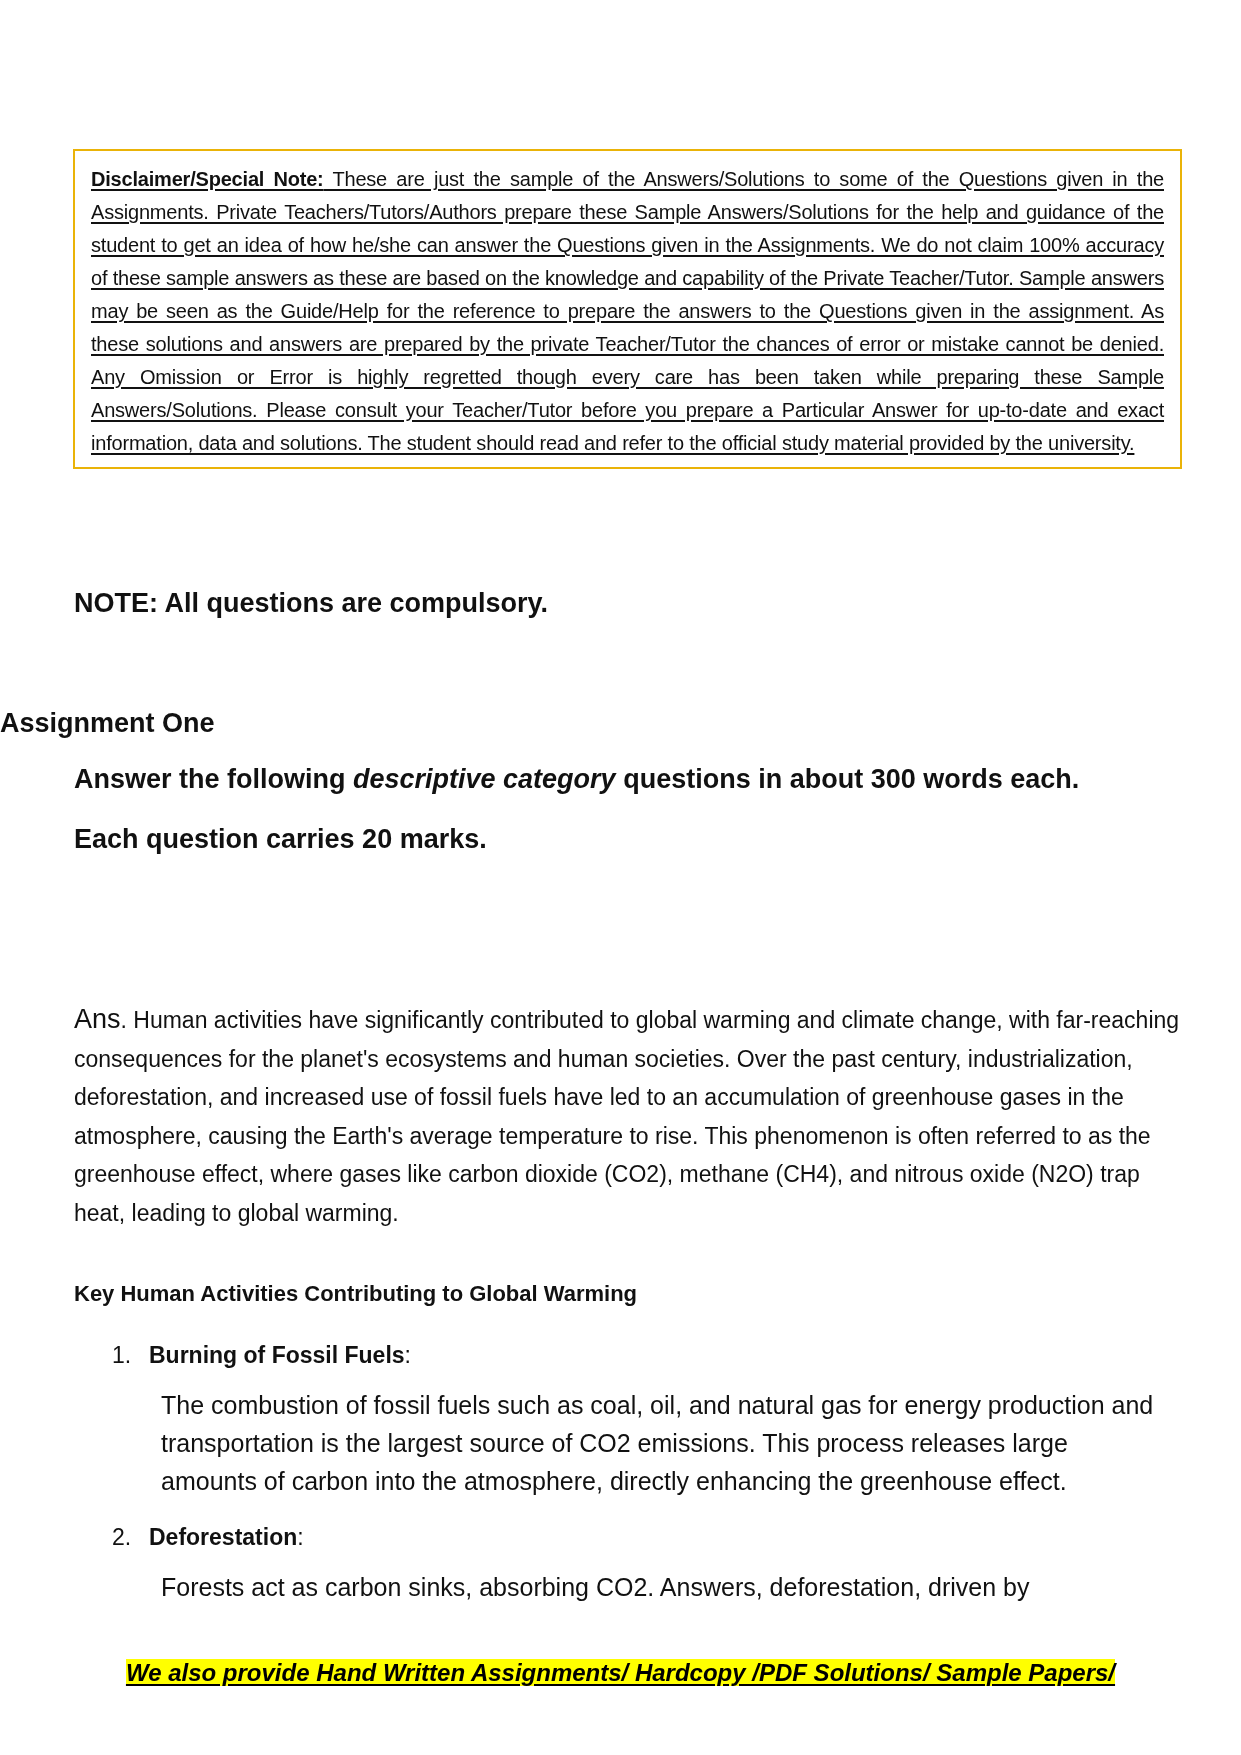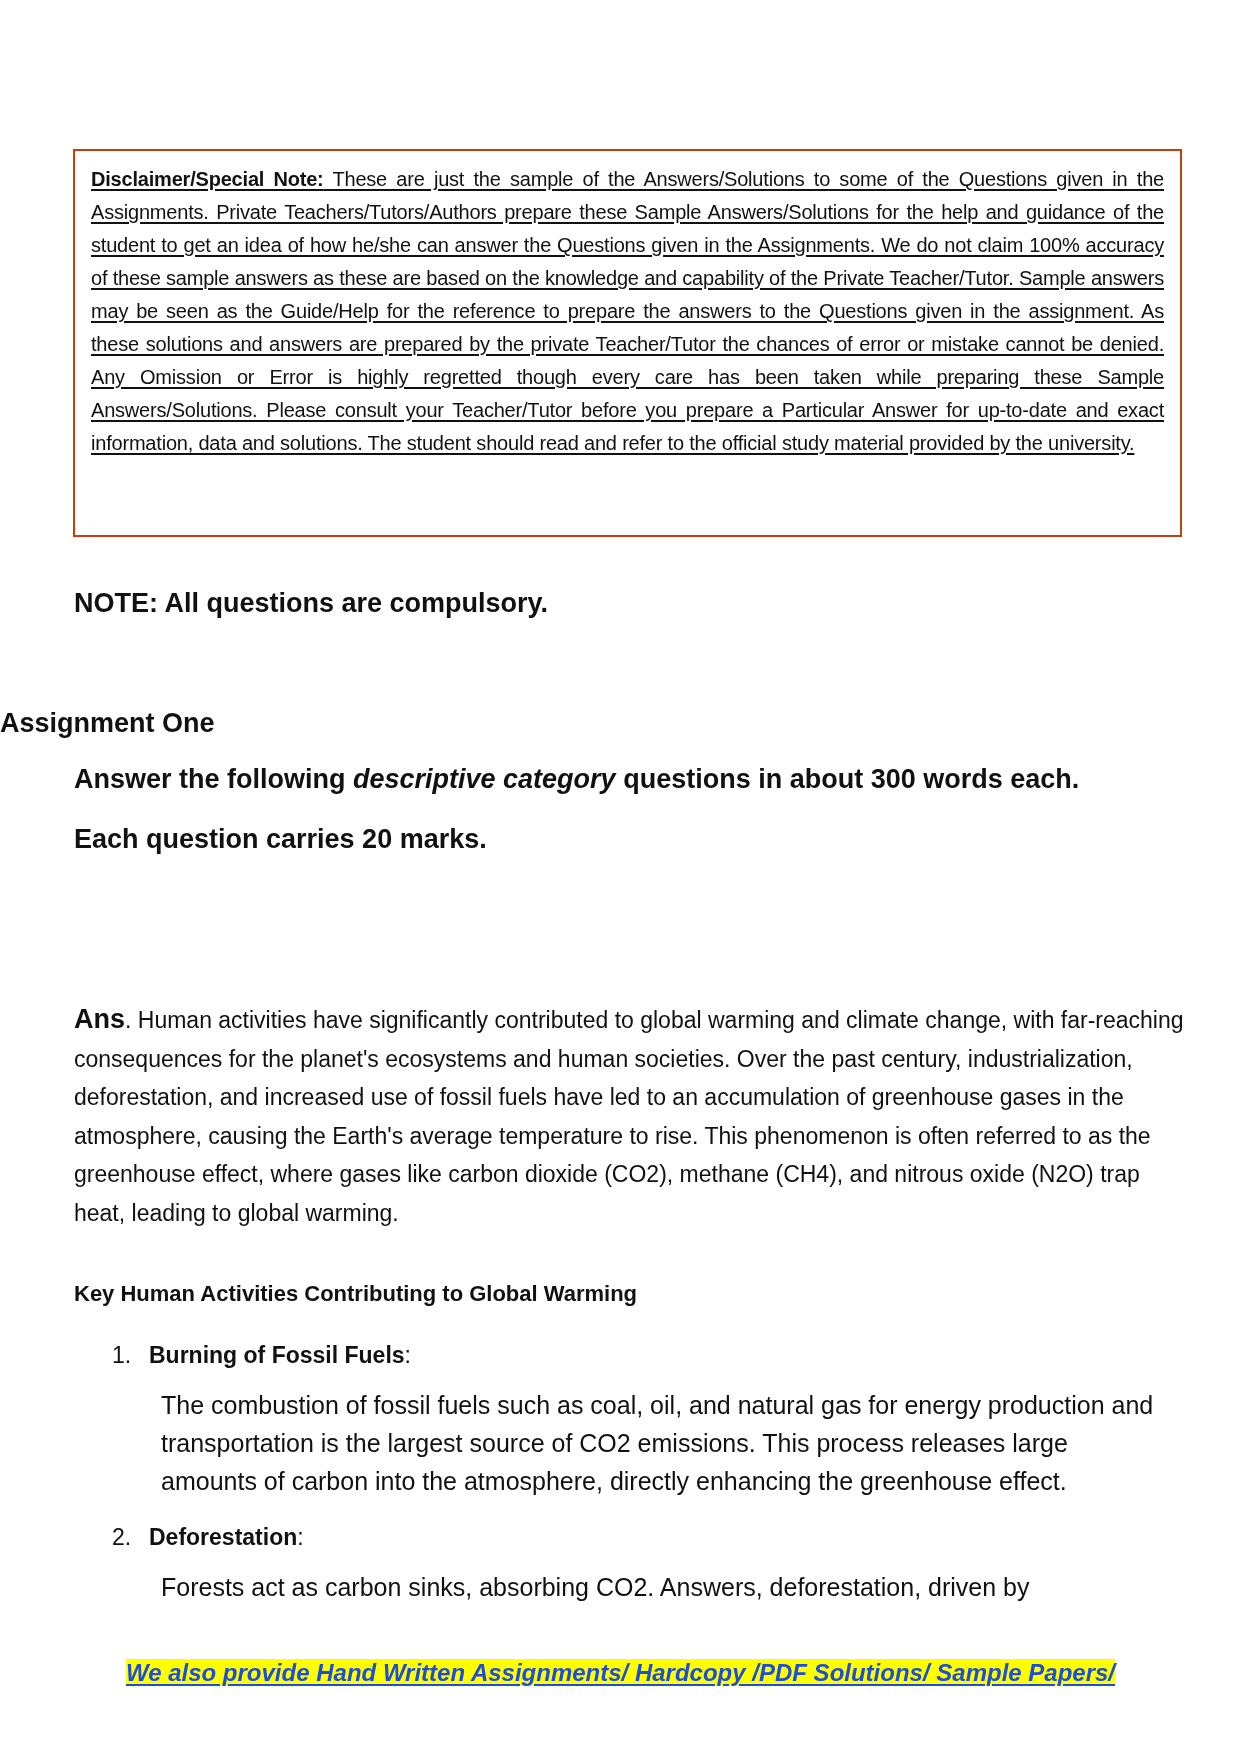--- a/index.html
+++ b/index.html
@@ -3,22 +3,22 @@
   <meta charset="utf-8">
   <style>
     html, body { margin: 0; padding: 0; background: #ffffff; }
     body {
       width: 1241px; height: 1755px; position: relative; overflow: hidden;
       font-family: "Liberation Sans", "DejaVu Sans", sans-serif; color: #111;
     }
     .page { position: absolute; left: 0; top: 0; width: 1241px; height: 1755px; }
 
     .disclaimer-box {
-      position: absolute; left: 73px; top: 149px; width: 1109px; height: 388px;
-      border: 2px solid #c2410c; box-sizing: border-box;
+      position: absolute; left: 73px; top: 149px; width: 1109px; height: 320px;
+      border: 2px solid #eab308; box-sizing: border-box;
       padding: 12px 16px 0 16px;
     }
     .disclaimer-text {
       font-size: 20px; line-height: 33px; text-align: justify;
       text-decoration: underline; text-underline-offset: 3px;
       letter-spacing: -0.2px; margin: 0;
     }
     .disclaimer-text b { font-weight: bold; }
 
     .note {
@@ -34,38 +34,38 @@
     }
     .instr i { font-style: italic; }
     .question {
       position: absolute; left: 74px; top: 890px; width: 1100px;
       font-size: 27px; font-weight: bold; line-height: 44px; margin: 0;
     }
     .answer {
       position: absolute; left: 74px; top: 1000px; width: 1110px;
       font-size: 23px; line-height: 38.5px; margin: 0;
     }
-    .answer .ans-label { font-weight: bold; font-size: 27px; }
+    .answer .ans-label { font-weight: normal; font-size: 27px; }
     .key-heading {
       position: absolute; left: 74px; top: 1281px;
       font-size: 22px; font-weight: bold; margin: 0;
     }
     .list { position: absolute; left: 112px; width: 1060px; margin: 0; padding: 0; list-style: none; }
     .list-item { position: relative; padding-left: 37px; }
     .list-num { position: absolute; left: 0; top: 0; font-size: 23px; line-height: 38px; }
     .list-title { font-size: 23px; line-height: 38px; }
     .list-title b { font-weight: bold; }
     .list-body { font-size: 25px; line-height: 38px; margin: 12px; }
 
     .footer {
       position: absolute; left: 0; width: 1241px; top: 1656px; text-align: center;
       font-size: 24px; font-weight: bold; font-style: italic; line-height: 34px;
     }
     .footer span {
-      background: #ffff00; color: #1d4ed8;
+      background: #ffff00; color: #000000;
       text-decoration: underline; text-decoration-thickness: 2px;
       text-underline-offset: 3px;
     }
   </style>
 </head>
 <body>
 
 <div class="page">
 
   <div class="disclaimer-box">

